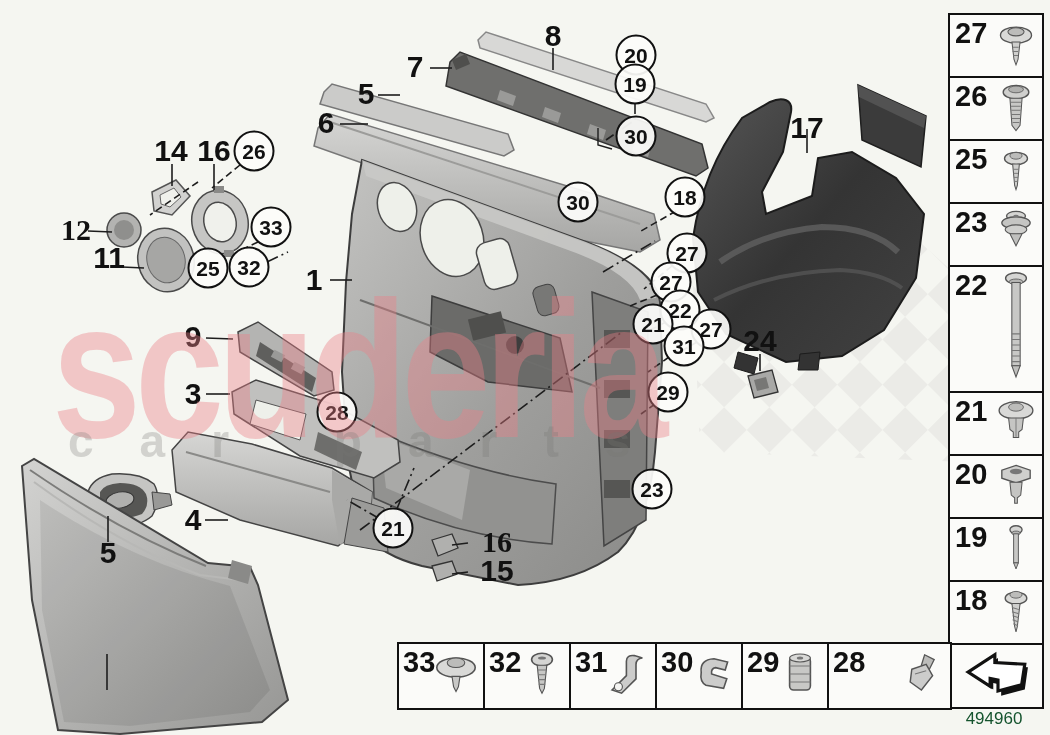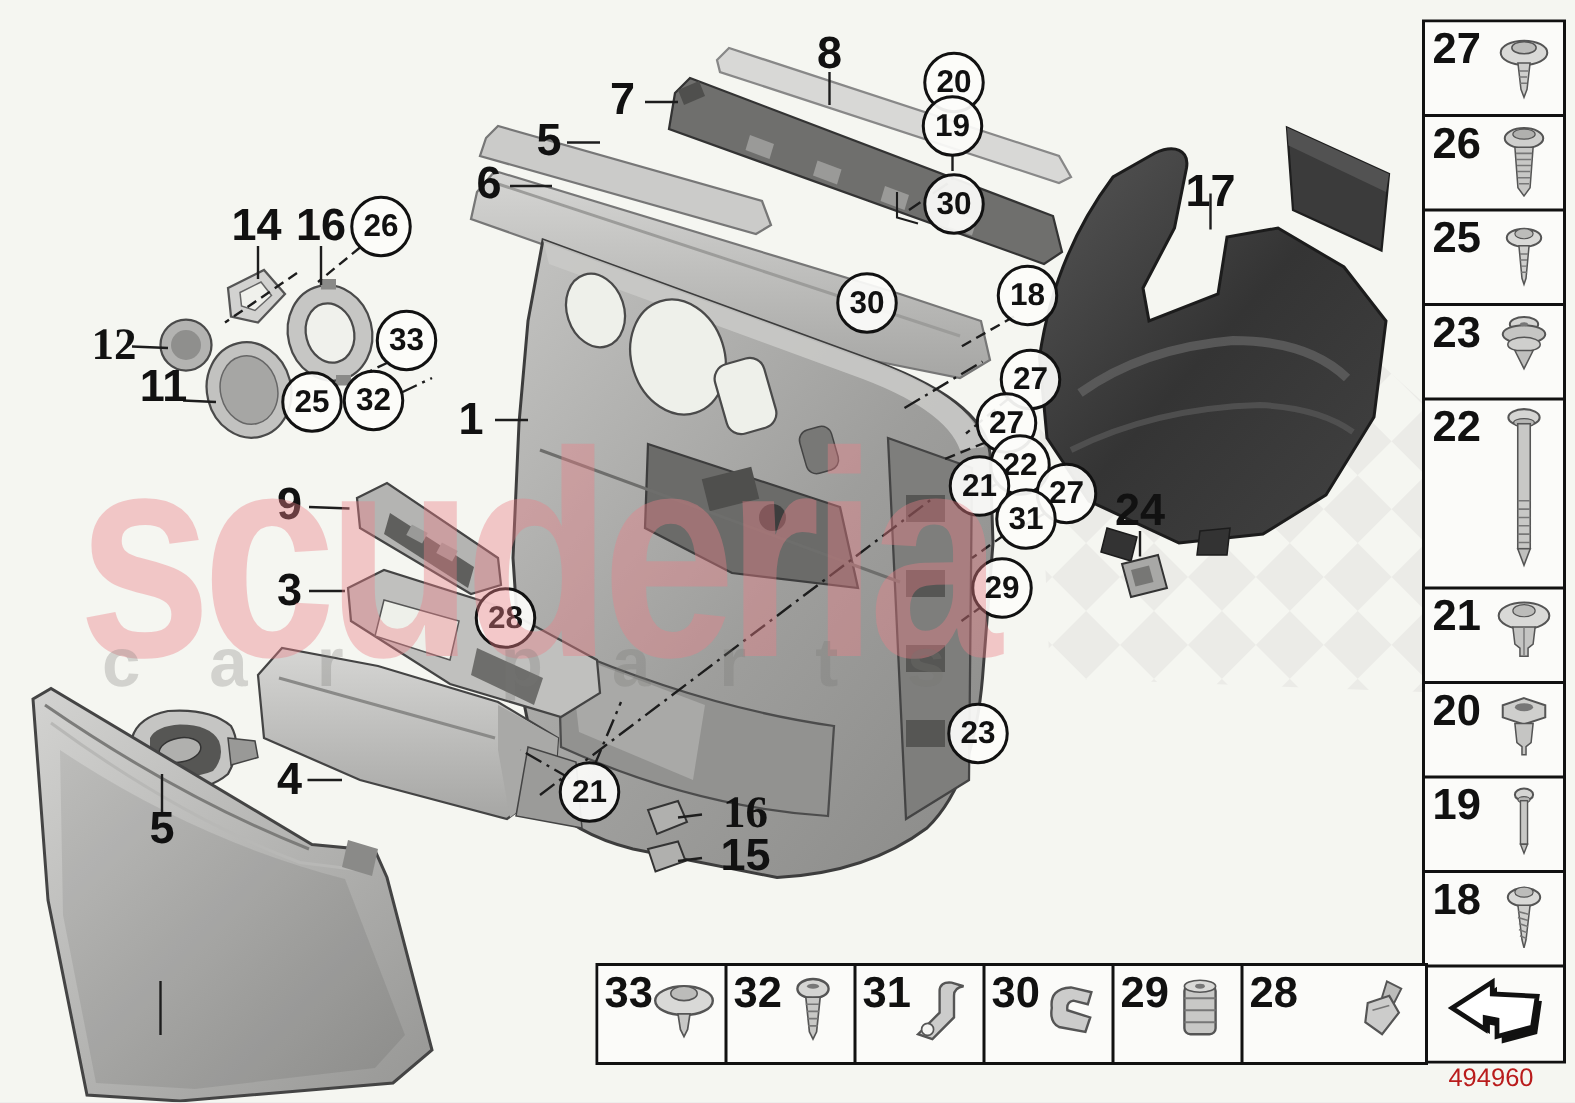--- a/index.html
+++ b/index.html
@@ -24,21 +24,21 @@
   .side-cell .num{position:absolute;left:5px;top:2px;font-weight:bold;font-size:29px;color:#111;}
   .side-cell .ic{position:absolute;right:3px;top:50%;transform:translateY(-50%);}
   .side-cell .ic svg{display:block;}
   
   #bottomrow{position:absolute;left:397px;top:642px;height:64px;border:2px solid #111;display:flex;background:#fbfbf9;z-index:10;}
   .bot-cell{position:relative;width:84px;border-left:2px solid #111;background:#fbfbf9;}
   .bot-cell:first-child{border-left:none;}
   .bot-cell.wide{width:121px;}
   .bot-cell .num{position:absolute;left:4px;top:2px;font-weight:bold;font-size:29px;color:#111;}
   .bot-cell .ic{position:absolute;right:3px;top:50%;transform:translateY(-50%);}
-  .doc-number{position:absolute;left:948px;top:709px;width:92px;text-align:center;font-size:17px;color:#b91c1c;z-index:10;}
+  .doc-number{position:absolute;left:948px;top:709px;width:92px;text-align:center;font-size:17px;color:#14532d;z-index:10;}
   .annot{z-index:20;}
 </style>
 </head>
 <body>
 
 <div id="stage">
 
   <svg id="diagram-svg" width="1050" height="735" viewBox="0 0 1050 735">
     <defs>
       <pattern id="chk" width="64" height="64" patternUnits="userSpaceOnUse" patternTransform="rotate(45)">

